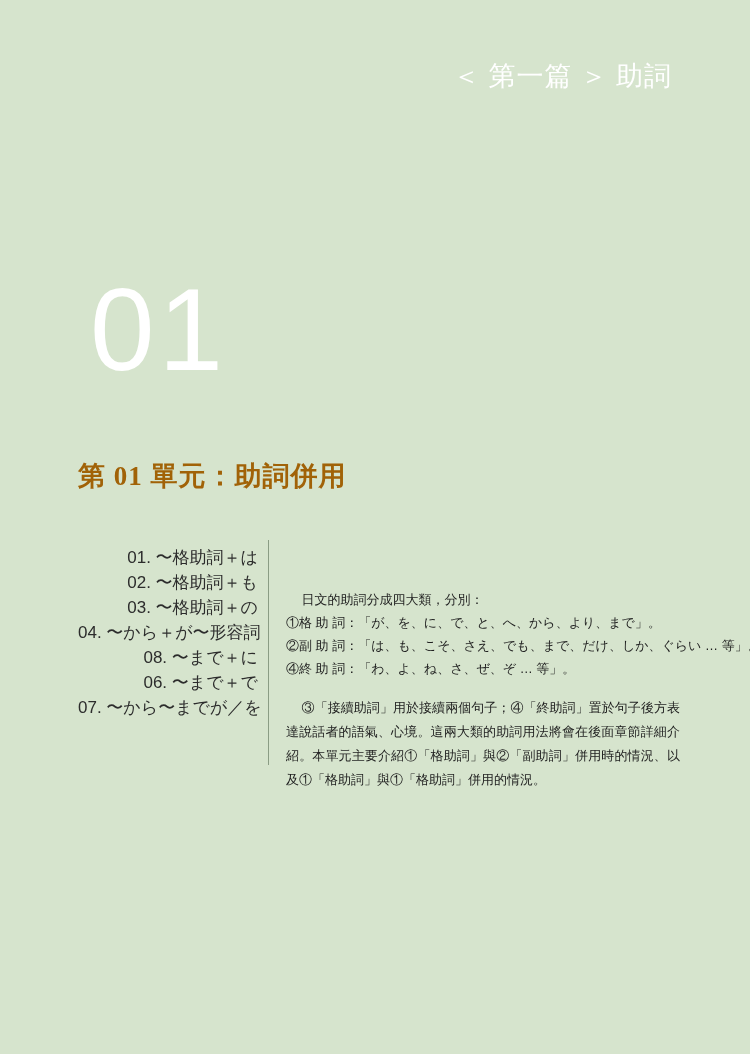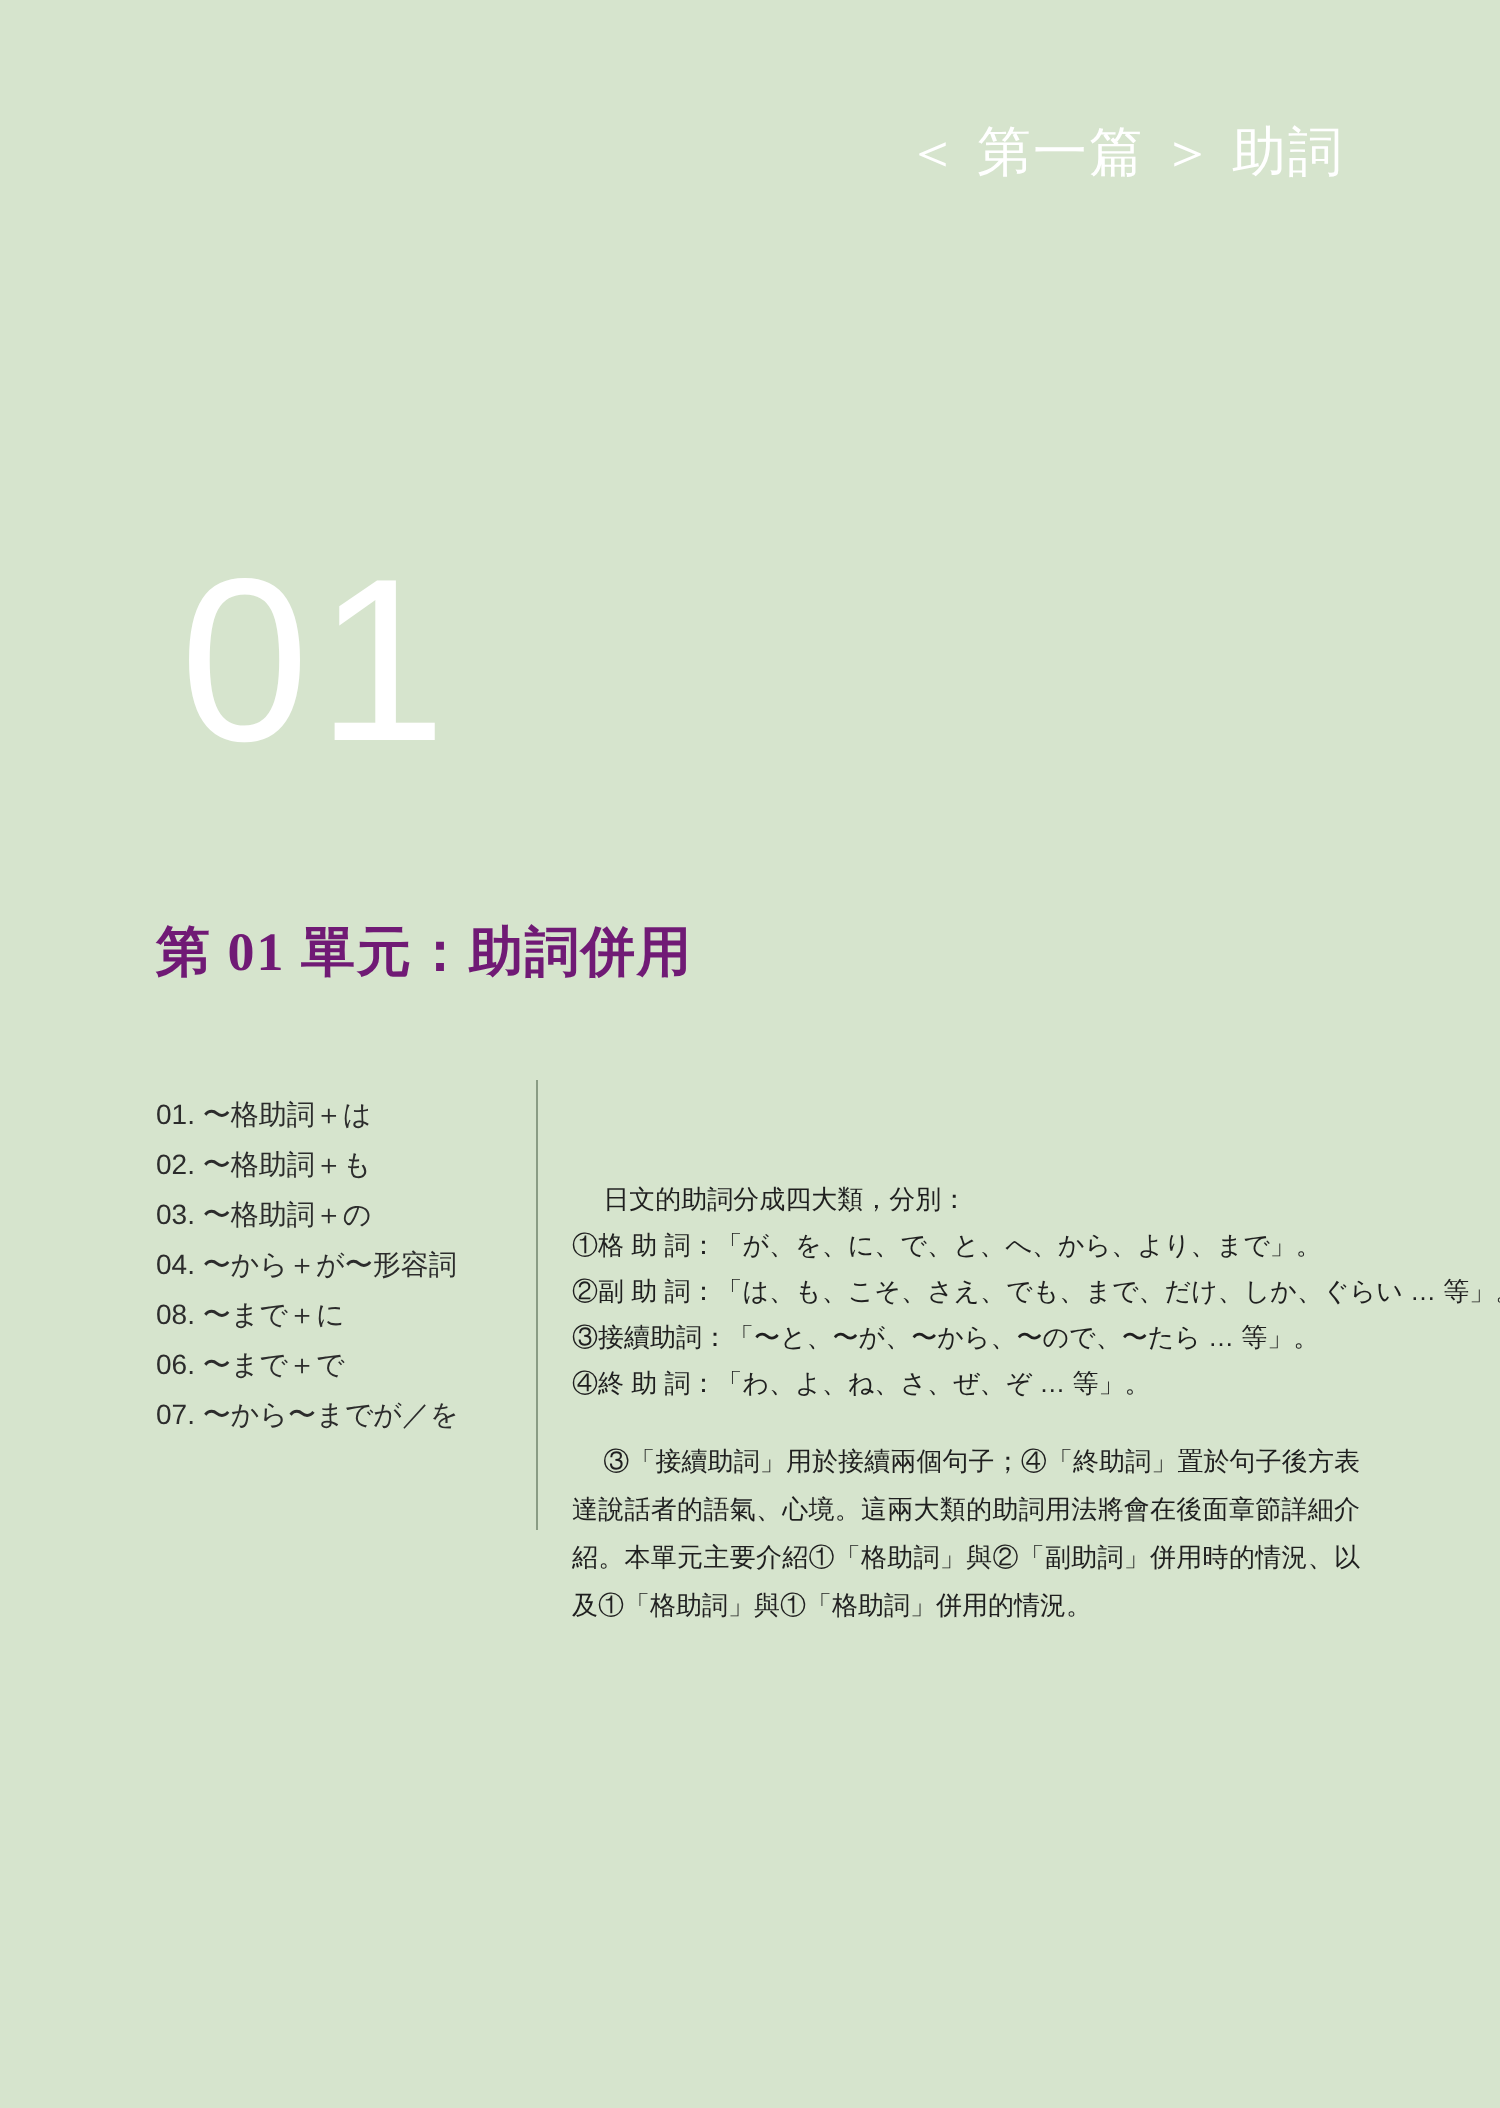--- a/index.html
+++ b/index.html
@@ -47,36 +47,37 @@
     letter-spacing: 4px;
   }
 
   
   .unit-title {
     position: absolute;
     left: 78px;
     top: 458px;
     font-size: 27px;
     font-weight: bold;
-    color: #701a75;
+    color: #a16207;
     letter-spacing: 1px;
     font-family: "Liberation Serif", "DejaVu Serif", serif;
     white-space: nowrap;
   }
 
   
   .toc {
     position: absolute;
     left: 78px;
     top: 545px;
     width: 180px;
-    font-size: 14px;
+    font-size: 17px;
     line-height: 25px;
     color: #2c2c2c;
     font-family: "Liberation Sans", sans-serif;
+    text-align: right;
   }
   .toc-item {
     white-space: nowrap;
   }
 
   
   .divider {
     position: absolute;
     left: 268px;
     top: 540px;
@@ -131,18 +132,17 @@
     <div class="toc-item">06. 〜まで＋で</div>
     <div class="toc-item">07. 〜から〜までが／を</div>
   </div>
 
   <div class="divider"></div>
 
   <div class="body-col">
     <div class="lead">日文的助詞分成四大類，分別：</div>
     <div class="list-line">①格 助 詞：「が、を、に、で、と、へ、から、より、まで」。</div>
     <div class="list-line">②副 助 詞：「は、も、こそ、さえ、でも、まで、だけ、しか、ぐらい … 等」。</div>
-    <div class="list-line">③接續助詞：「〜と、〜が、〜から、〜ので、〜たら … 等」。</div>
     <div class="list-line">④終 助 詞：「わ、よ、ね、さ、ぜ、ぞ … 等」。</div>
     <div class="para">③「接續助詞」用於接續兩個句子；④「終助詞」置於句子後方表達說話者的語氣、心境。這兩大類的助詞用法將會在後面章節詳細介紹。本單元主要介紹①「格助詞」與②「副助詞」併用時的情況、以及①「格助詞」與①「格助詞」併用的情況。</div>
   </div>
 
 </div>
 
 </body></html>

